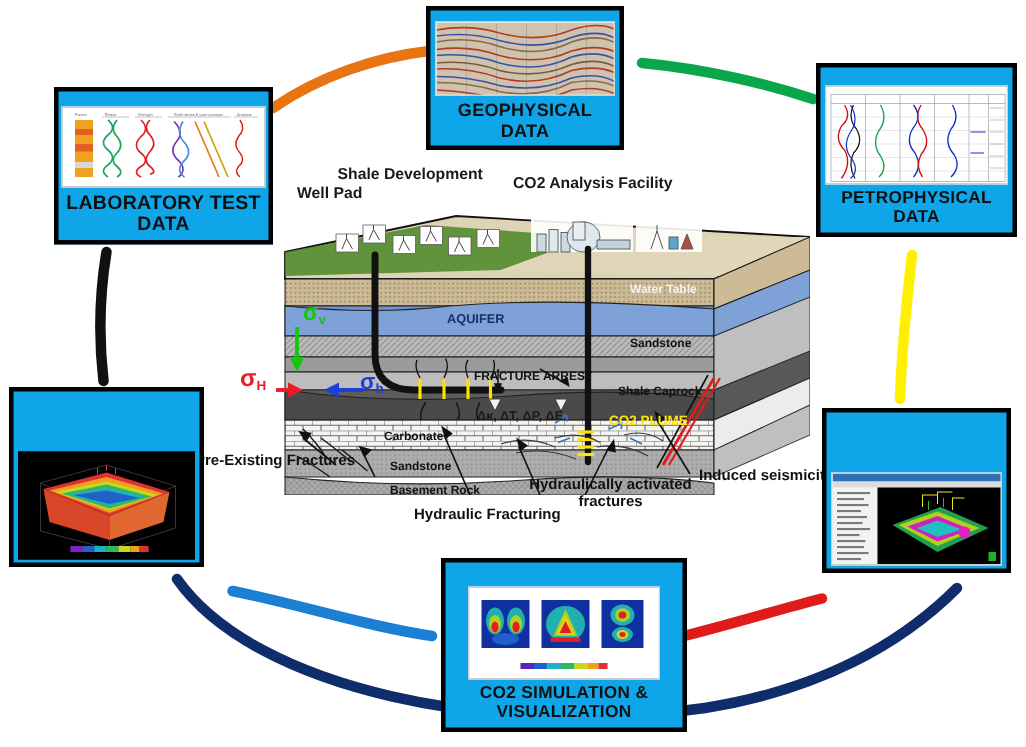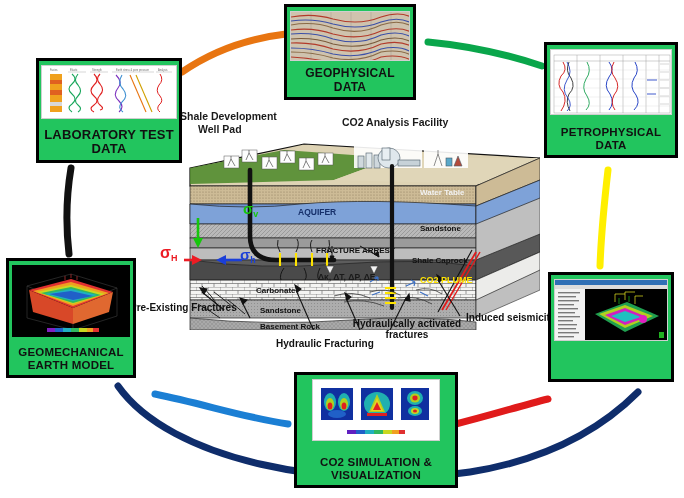--- a/index.html
+++ b/index.html
@@ -2,23 +2,23 @@
 <html><head>
 <meta charset="utf-8">
 <style>
   html,body{margin:0;padding:0;background:#ffffff;}
   body{width:684px;height:498px;position:relative;overflow:hidden;
        font-family:"Liberation Sans",sans-serif;color:#111;}
   .stage{position:absolute;inset:0;}
   .arcs{position:absolute;left:0;top:0;width:684px;height:498px;}
 
   
-  .panel{position:absolute;background:#22c55e;border:3px solid #000;
+  .panel{position:absolute;background:#0ea5e9;border:3px solid #000;
          box-sizing:border-box;display:flex;flex-direction:column;
-         align-items:center;justify-content:space-between;}
+         align-items:center;justify-content:flex-end;}
   .panel .thumb{margin:4px 4px 2px 4px;background:#fff;overflow:hidden;
                 position:relative;border:1px solid #cfcfcf;box-sizing:border-box;}
   .panel .cap{font-weight:bold;text-align:center;line-height:1.12;
               letter-spacing:.2px;padding:1px 2px 3px 2px;}
 
   #p-lab{left:36px;top:58px;width:146px;height:105px;}
   #p-lab .cap{font-size:13px;}
   #p-geoph{left:284px;top:4px;width:132px;height:96px;}
   #p-geoph .cap{font-size:12px;}
   #p-petro{left:544px;top:42px;width:134px;height:116px;}
@@ -32,22 +32,22 @@
 
   
   #block{position:absolute;left:184px;top:140px;width:356px;height:190px;}
   .bd{position:absolute;left:0;top:0;width:356px;height:190px;}
 
   .lbl{position:absolute;font-weight:bold;white-space:nowrap;}
   .lbl-out{font-size:10.5px;color:#1a1a1a;}
   .lbl-in{font-size:8px;color:#111;}
   .lbl-in-w{font-size:8px;color:#f2f2f2;}
   .lbl-aq{font-size:8.5px;color:#16306b;}
-  .lbl-plume{font-size:9px;color:#ffe400;margin-left:14px;}
-  .sig-v{color:#16c60c;font-size:15px;margin-left:41px;}
+  .lbl-plume{font-size:9px;color:#ffe400;}
+  .sig-v{color:#16c60c;font-size:15px;}
   .sig-h{color:#ec1c24;font-size:16px;}
   .sig-hh{color:#1b3fd8;font-size:15px;}
   .sub{font-size:9px;vertical-align:-3px;}
   .dlt{font-size:8.5px;font-weight:bold;color:#1a1a1a;}
 
   .anno{position:absolute;font-size:10px;font-weight:bold;color:#111;
         line-height:1.1;white-space:nowrap;}
   .anno.w{white-space:normal;text-align:center;}
 </style>
 </head>
@@ -236,21 +236,21 @@
           <path d="M113,152 l-2,-7 l6,4 Z"></path>
         <path d="M176,190 L162,158"></path>
           <path d="M163,160 l-2,-7 l6,4 Z"></path>
         <path d="M206,190 L222,158"></path>
           <path d="M221,160 l4,-6 l1,7 Z"></path>
         <path d="M276,176 L254,140"></path>
           <path d="M255,142 l-2,-7 l6,4 Z"></path>
       </g>
     </svg>
 
-    <div class="lbl lbl-out" style="left:-4px;top:-30px;">Shale Development</div>
+    <div class="lbl lbl-out" style="left:-4px;top:-30px;padding-left:45px;">Shale Development</div>
     <div class="lbl lbl-out" style="left:14px;top:-17px;">Well Pad</div>
     <div class="lbl lbl-out" style="left:158px;top:-24px;">CO2 Analysis Facility</div>
 
     <div class="lbl lbl-in-w" style="left:236px;top:48px;">Water Table</div>
     <div class="lbl lbl-aq" style="left:114px;top:67px;">AQUIFER</div>
     <div class="lbl lbl-in" style="left:236px;top:84px;">Sandstone</div>
     <div class="lbl lbl-in" style="left:228px;top:116px;">Shale Caprock</div>
     <div class="lbl lbl-in" style="left:72px;top:146px;">Carbonate</div>
     <div class="lbl lbl-in" style="left:76px;top:166px;">Sandstone</div>
     <div class="lbl lbl-in" style="left:76px;top:182px;">Basement Rock</div>
@@ -389,24 +389,20 @@
           <rect x="34" y="62" width="52" height="4" fill="#333"></rect>
           <rect x="34" y="62" width="8" height="4" fill="#8020c0"></rect>
           <rect x="42" y="62" width="8" height="4" fill="#2060c8"></rect>
           <rect x="50" y="62" width="8" height="4" fill="#20b0c0"></rect>
           <rect x="58" y="62" width="8" height="4" fill="#30b860"></rect>
           <rect x="66" y="62" width="8" height="4" fill="#c8d820"></rect>
           <rect x="74" y="62" width="6" height="4" fill="#f0a020"></rect>
           <rect x="80" y="62" width="6" height="4" fill="#e03030"></rect>
         </g>
       </svg>
-    </div>
-    <div class="cap">
-      <span>GEOMECHANICAL</span><br>
-      <span>EARTH MODEL</span>
     </div>
   </div>
 
   <div class="panel" id="p-res">
     <div class="thumb" style="width:114px;height:62px;">
       <svg viewBox="0 0 114 62" width="114" height="62">
         <rect width="114" height="62" fill="#e8e8e8"></rect>
         <rect x="0" y="0" width="114" height="5" fill="#2f6fb5"></rect>
         <rect x="0" y="5" width="114" height="4" fill="#dcdcdc"></rect>
         <rect x="0" y="9" width="30" height="53" fill="#f2f2f2"></rect>

